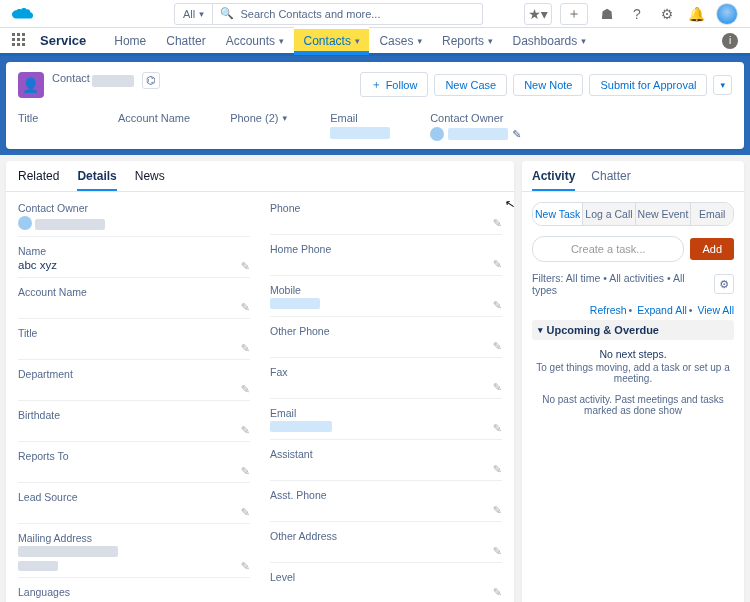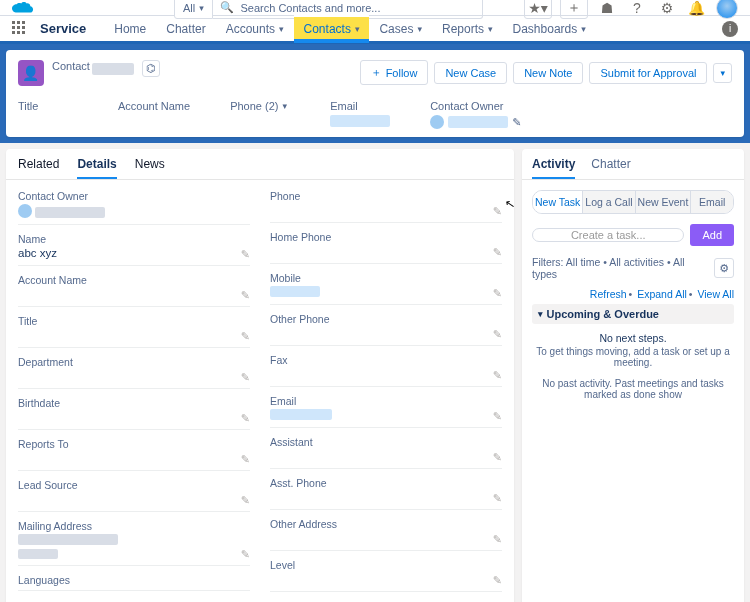--- a/index.html
+++ b/index.html
@@ -7,21 +7,21 @@
     font-family: -apple-system, BlinkMacSystemFont, "Segoe UI", Arial, sans-serif;
     font-size: 12px;
     color: #16325c;
     background: #f3f2f2;
     width: 750px;
     height: 602px;
     overflow: hidden;
   }
   
   .global-header {
-    height: 16px;
+    height: 28px;
     background: #fff;
     display: flex;
     align-items: center;
     padding: 0 12px;
     border-bottom: 1px solid #d8dde6;
     justify-content: flex-end;
   }
   .cloud-logo {
     width: 22px; height: 16px;
     margin-right: 140px;
@@ -193,25 +193,25 @@
   }
   .act-sub{flex:1;text-align:center;padding:5px 2px;color:#54698d;cursor:pointer;border-right:1px solid #d8dde6;white-space:nowrap;}
   .act-sub:last-child{border-right:none;}
   .act-sub.active{color:#0070d2;background:#fff;}
   .act-sub.inactive{background:#f4f4f4;}
   .task-row{
     display:flex; gap:6px; margin:10px; align-items:center;
   }
   .task-input{
     flex:1;border:1px solid #d8dde6;border-radius:12px;
-    height:14px;font-size:11px;text-align:center;color:#9a9a9a;
+    height:26px;font-size:11px;text-align:center;color:#9a9a9a;
     display:flex;align-items:center;justify-content:center;
   }
   .btn-primary{
-    background:#8b5cf6;color:#fff;border:none;border-radius:3px;
+    background:#c2410c;color:#fff;border:none;border-radius:3px;
     padding:5px 12px;font-size:11px;cursor:pointer;
   }
   .filters-row{
     display:flex;justify-content:center;align-items:center;
     font-size:10.5px;color:#54698d;gap:6px;margin:0 10px;
   }
   .gear-box{border:1px solid #d8dde6;width:20px;height:20px;border-radius:3px;display:flex;align-items:center;justify-content:center;font-size:11px;color:#54698d;margin-left:auto;}
   .links-row{
     text-align:right;font-size:10.5px;margin:8px 10px 4px;color:#54698d;
   }

